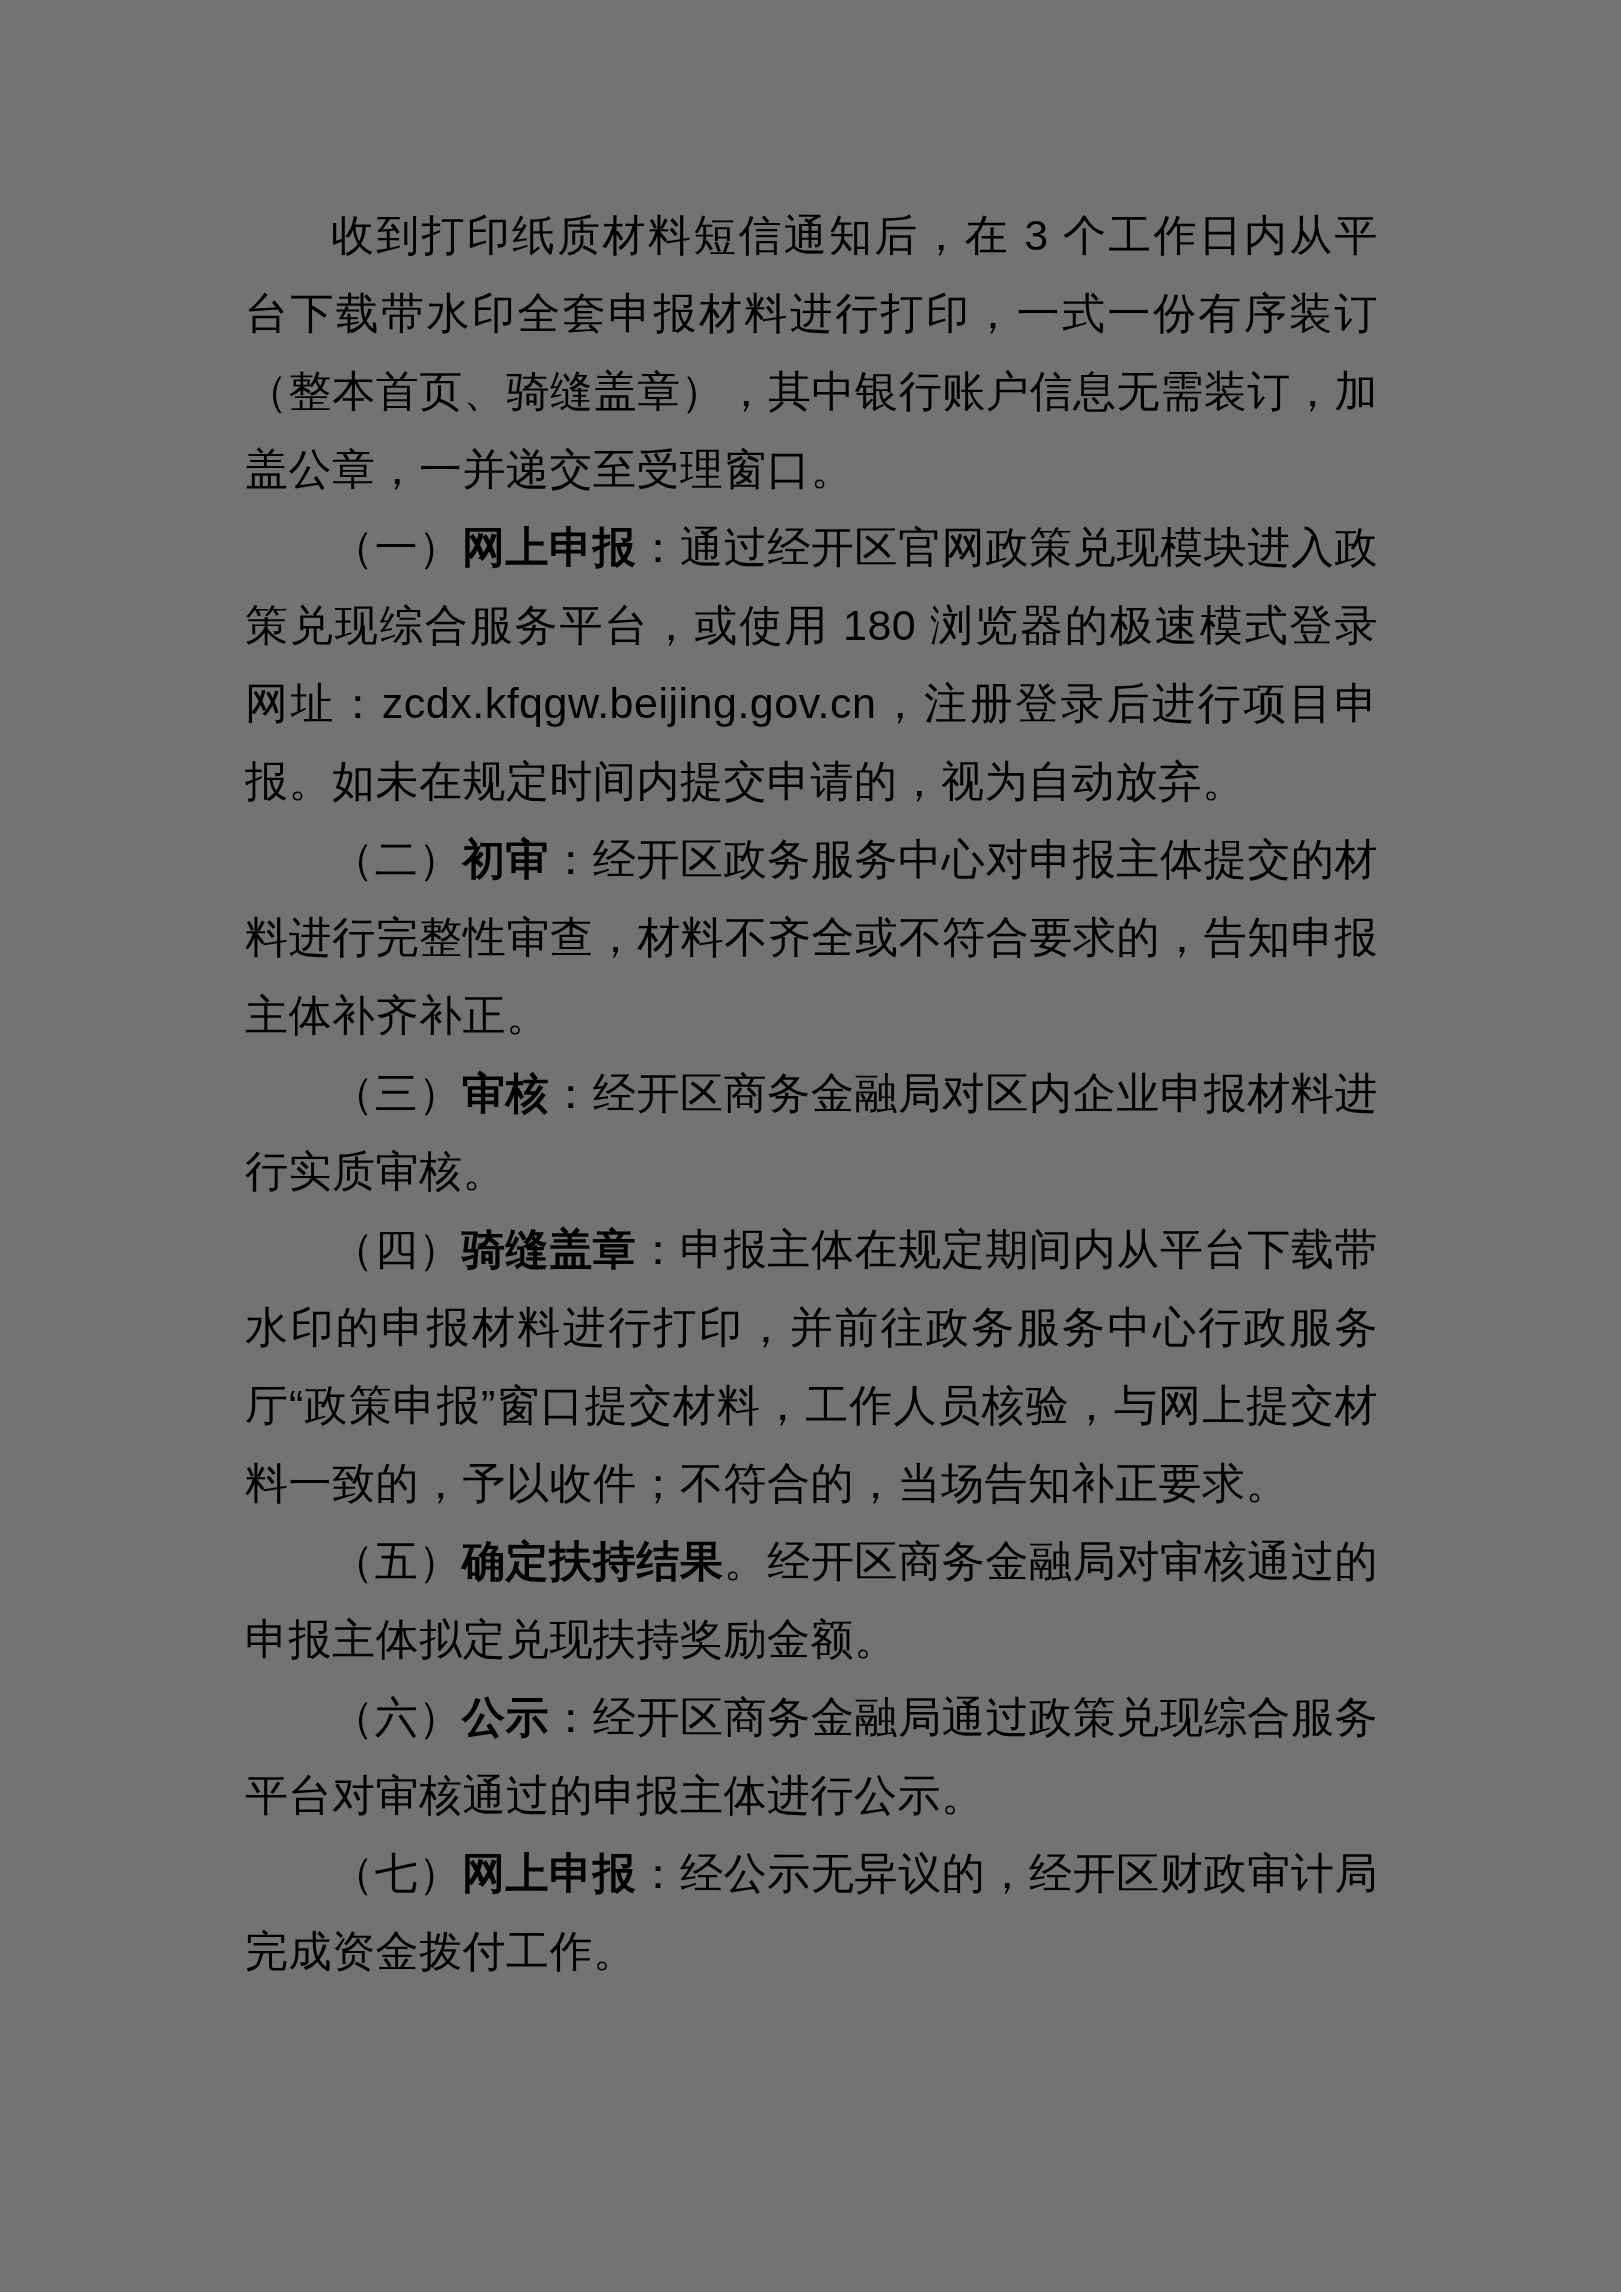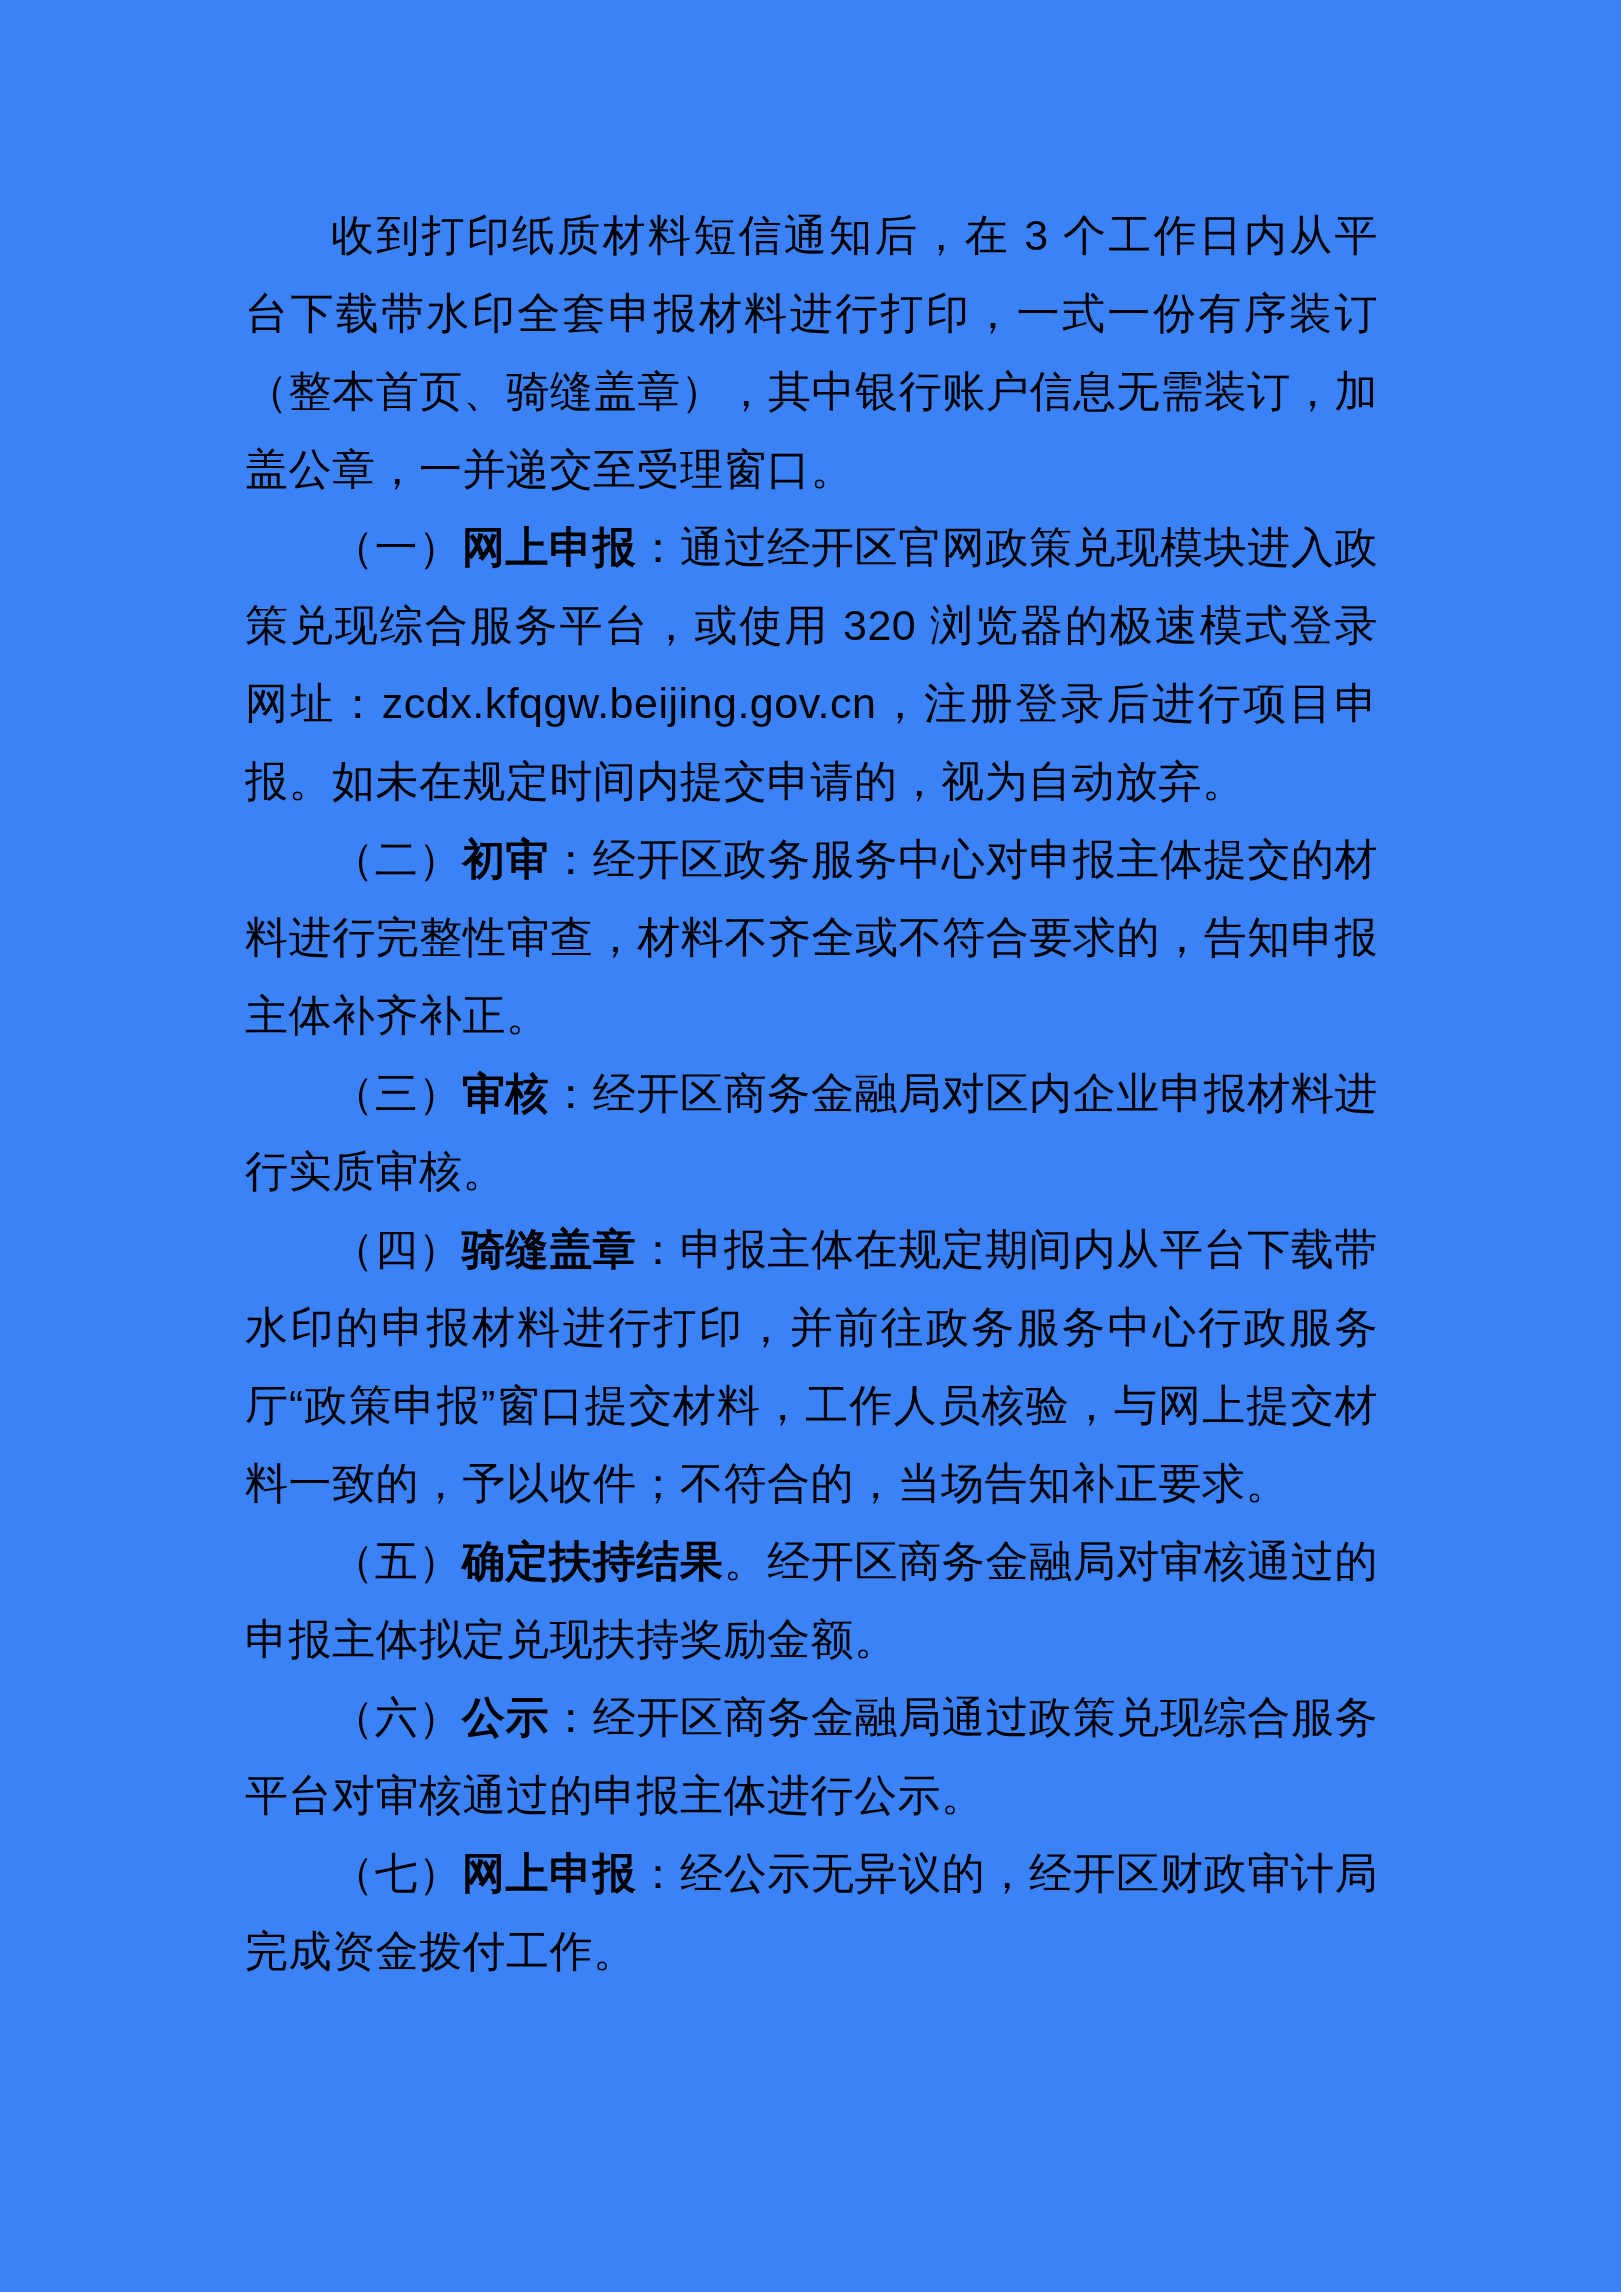--- a/index.html
+++ b/index.html
@@ -5,21 +5,21 @@
   html, body {
     margin: 0;
     padding: 0;
     background: #e8e8e8;
   }
   .page {
     position: relative;
     width: 1621px;
     height: 2293px;
     margin: 0 auto;
-    background: #3b82f6;
+    background: #737373;
     overflow: hidden;
   }
   .doc-body {
     position: absolute;
     top: 196px;
     left: 245px;
     width: 1133px;
     font-family: "Liberation Sans", "DejaVu Sans", sans-serif;
     font-size: 43px;
     line-height: 78px;
@@ -40,21 +40,21 @@
     font-weight: bold;
   }
 </style>
 </head>
 <body>
 
 <div class="page">
   <div class="doc-body">
 
   <p class="para indent"><span class="run-regular">收到打印纸质材料短信通知后，在 3 个工作日内从平台下载带水印全套申报材料进行打印，一式一份有序装订（整本首页、骑缝盖章），其中银行账户信息无需装订，加盖公章，一并递交至受理窗口。</span></p>
-      <p class="para indent"><span class="run-regular">（一）</span><span class="run-bold">网上申报</span><span class="run-regular">：通过经开区官网政策兑现模块进入政策兑现综合服务平台，或使用 320 浏览器的极速模式登录网址：zcdx.kfqgw.beijing.gov.cn，注册登录后进行项目申报。如未在规定时间内提交申请的，视为自动放弃。</span></p>
+      <p class="para indent"><span class="run-regular">（一）</span><span class="run-bold">网上申报</span><span class="run-regular">：通过经开区官网政策兑现模块进入政策兑现综合服务平台，或使用 180 浏览器的极速模式登录网址：zcdx.kfqgw.beijing.gov.cn，注册登录后进行项目申报。如未在规定时间内提交申请的，视为自动放弃。</span></p>
       <p class="para indent"><span class="run-regular">（二）</span><span class="run-bold">初审</span><span class="run-regular">：经开区政务服务中心对申报主体提交的材料进行完整性审查，材料不齐全或不符合要求的，告知申报主体补齐补正。</span></p>
       <p class="para indent"><span class="run-regular">（三）</span><span class="run-bold">审核</span><span class="run-regular">：经开区商务金融局对区内企业申报材料进行实质审核。</span></p>
       <p class="para indent"><span class="run-regular">（四）</span><span class="run-bold">骑缝盖章</span><span class="run-regular">：申报主体在规定期间内从平台下载带水印的申报材料进行打印，并前往政务服务中心行政服务厅“政策申报”窗口提交材料，工作人员核验，与网上提交材料一致的，予以收件；不符合的，当场告知补正要求。</span></p>
       <p class="para indent"><span class="run-regular">（五）</span><span class="run-bold">确定扶持结果</span><span class="run-regular">。经开区商务金融局对审核通过的申报主体拟定兑现扶持奖励金额。</span></p>
       <p class="para indent"><span class="run-regular">（六）</span><span class="run-bold">公示</span><span class="run-regular">：经开区商务金融局通过政策兑现综合服务平台对审核通过的申报主体进行公示。</span></p>
       <p class="para indent"><span class="run-regular">（七）</span><span class="run-bold">网上申报</span><span class="run-regular">：经公示无异议的，经开区财政审计局完成资金拨付工作。</span></p>
     </div>
 </div>
 
 

